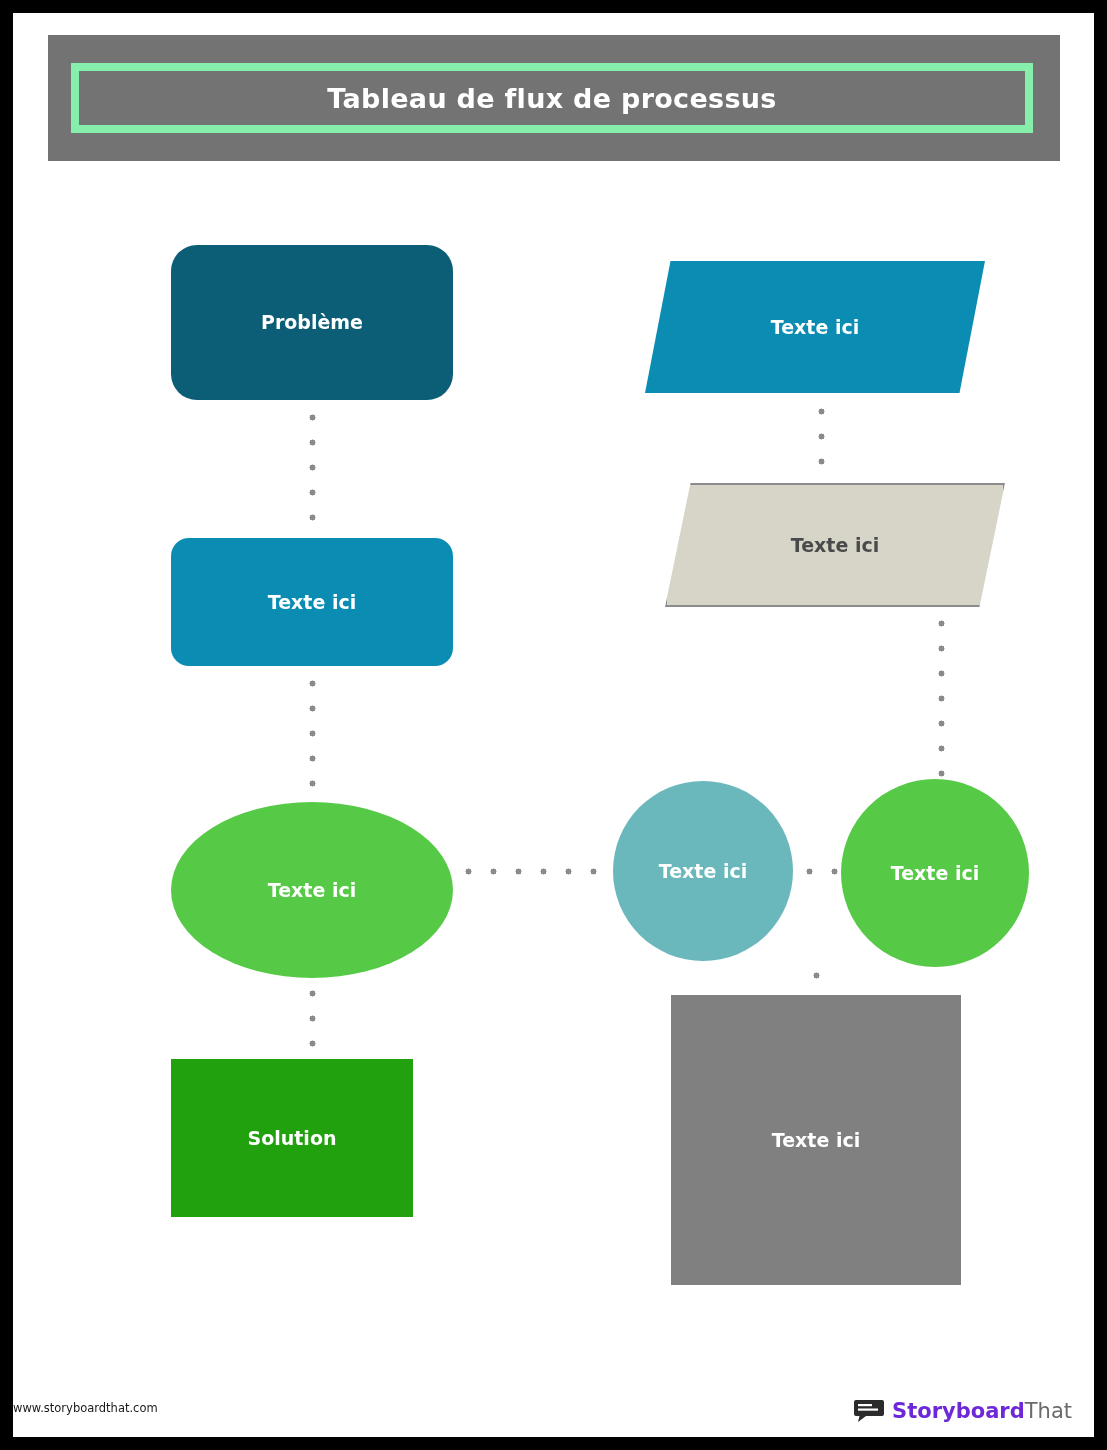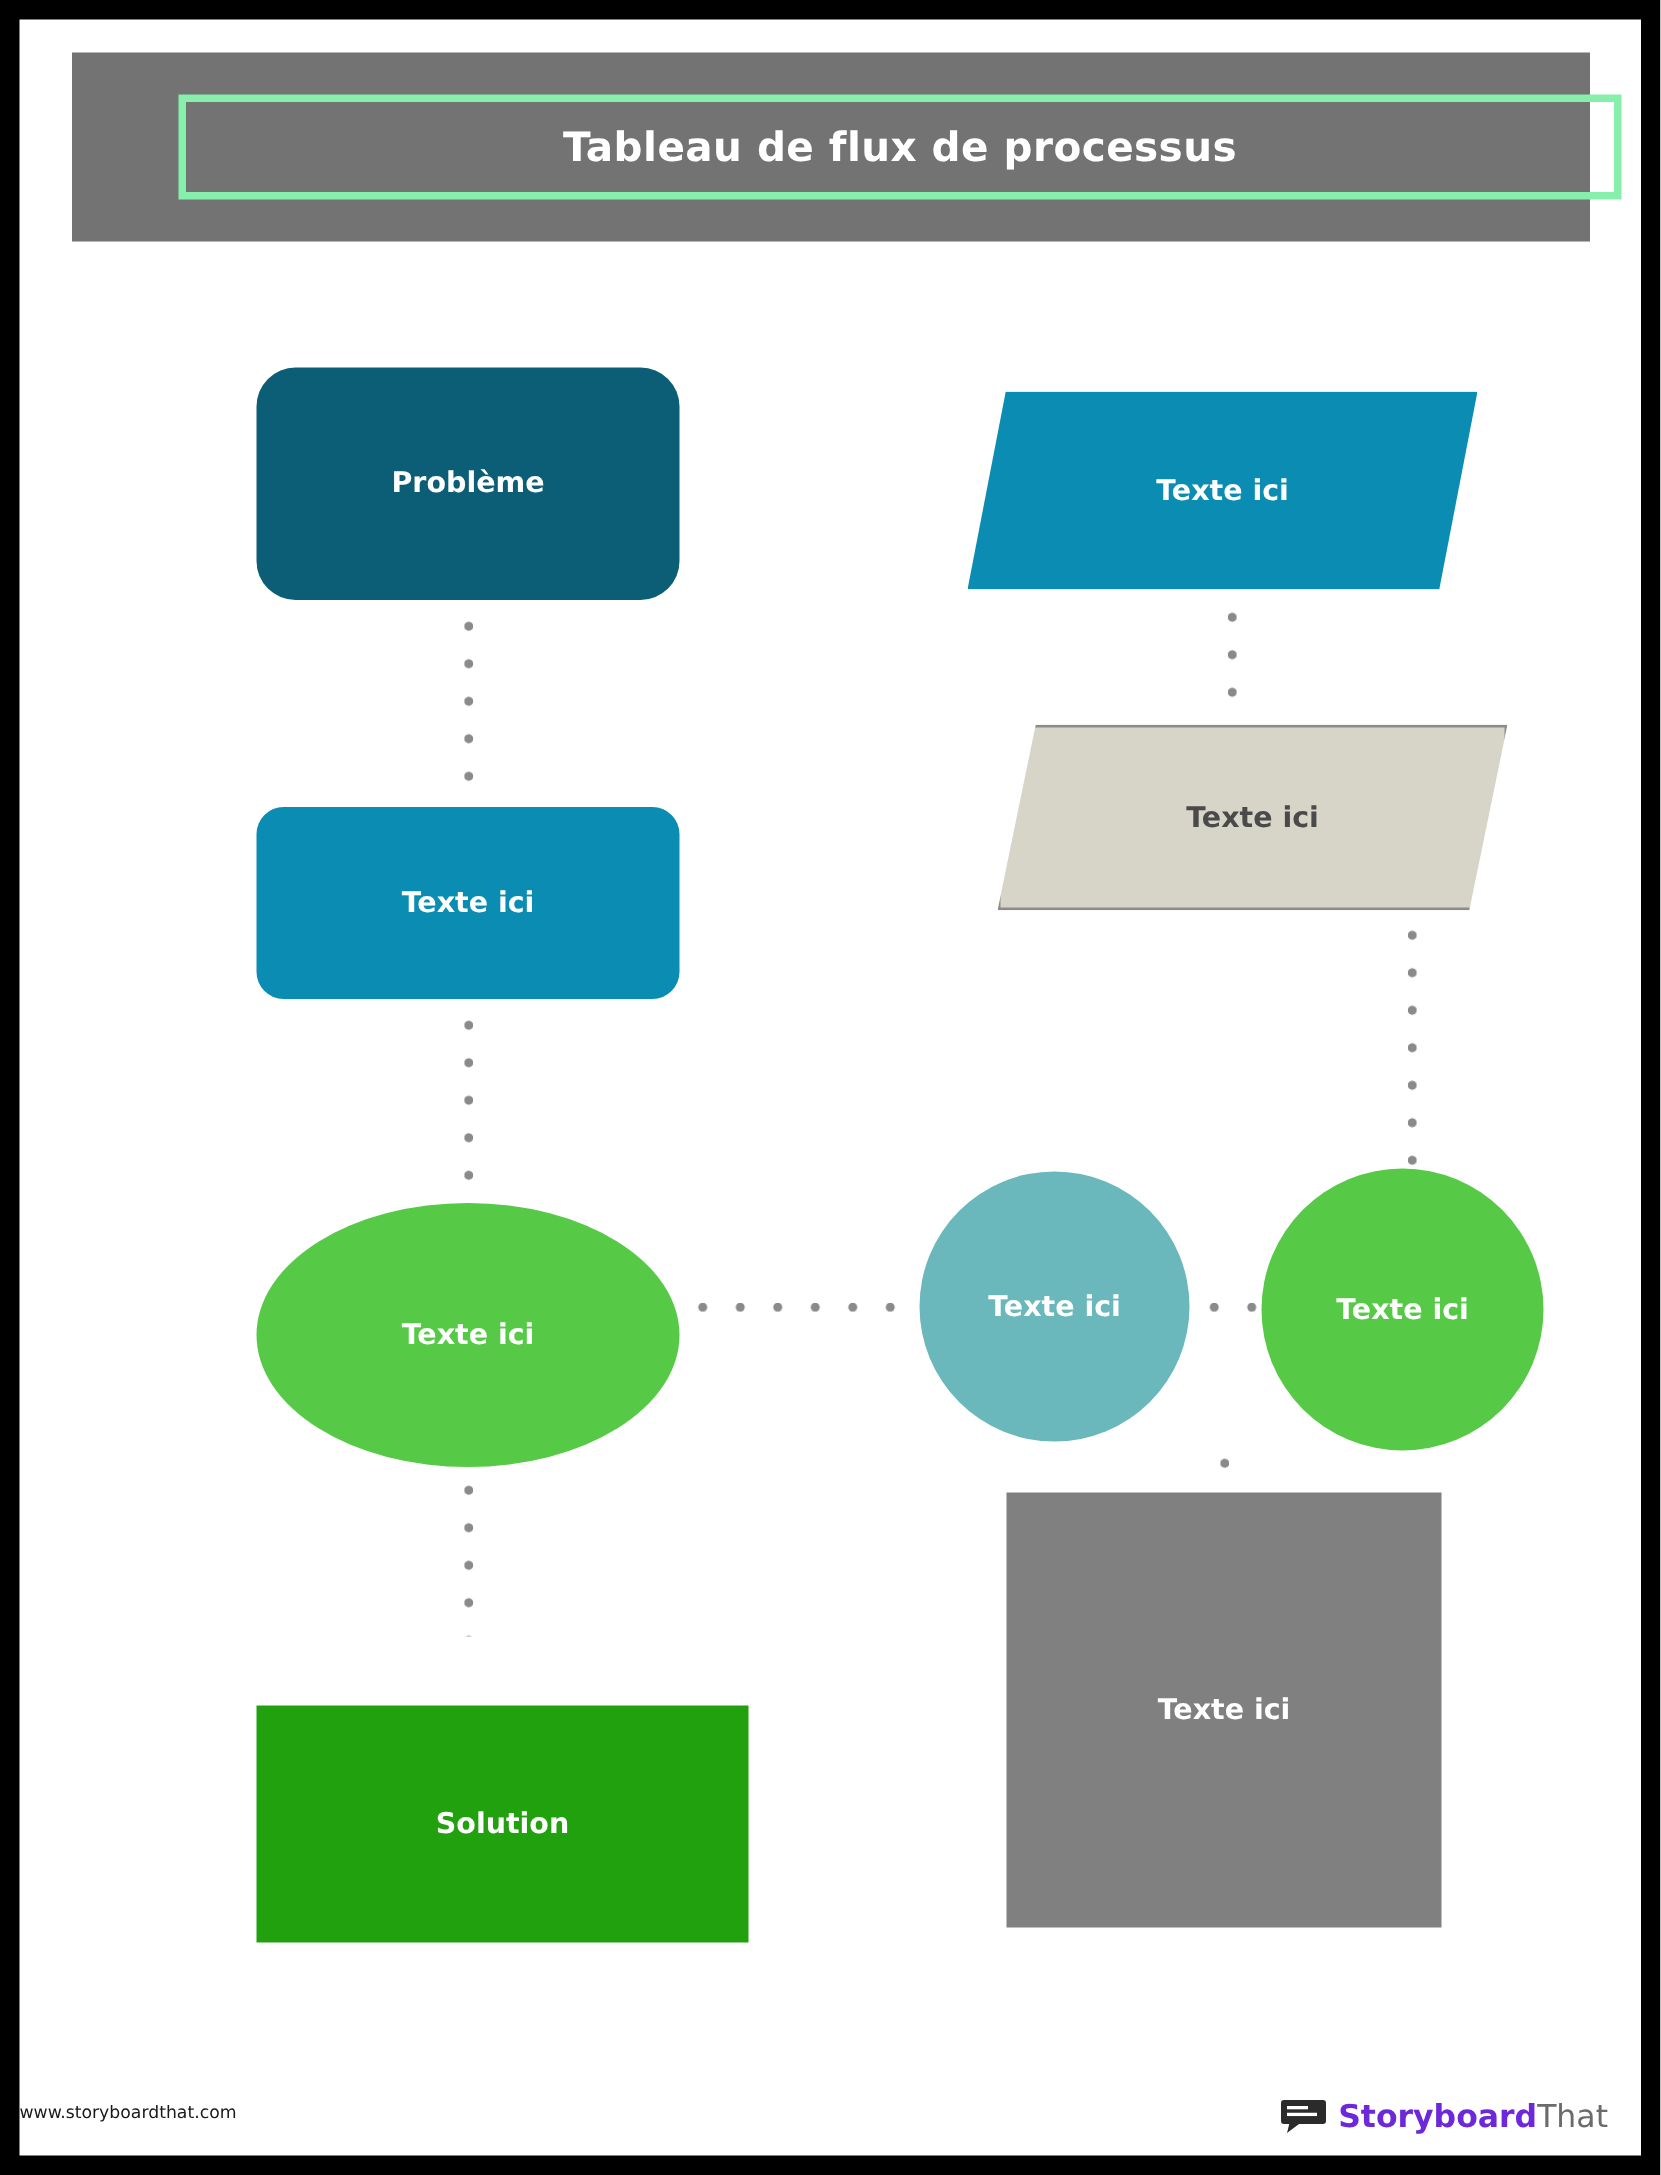--- a/index.html
+++ b/index.html
@@ -38,26 +38,25 @@
     width: 1012px;
     height: 126px;
     background: #737373;
   }
   .title-inner {
     position: absolute;
     left: 23px;
     top: 28px;
     width: 962px;
     height: 70px;
-    border: 5px solid #86efac;
+    border: 8px solid #86efac;
     box-sizing: border-box;
     display: flex;
     align-items: center;
     justify-content: center;
-    margin-left: 48px;
   }
   .title-text {
     color: #ffffff;
     font-size: 27px;
     font-weight: bold;
     letter-spacing: 0.3px;
     font-family: "DejaVu Sans", sans-serif;
   }
 
   
@@ -103,22 +102,22 @@
     left: 158px;
     top: 789px;
     width: 282px;
     height: 176px;
     background: #56ca46;
     border-radius: 50%;
   }
   
   #shape-solution {
     left: 158px;
-    top: 1124px;
-    width: 328px;
+    top: 1046px;
+    width: 242px;
     height: 158px;
     background: #21a10d;
   }
   
   #shape-para-teal {
     left: 632px;
     top: 248px;
     width: 340px;
     height: 132px;
     background: #0b8db3;

